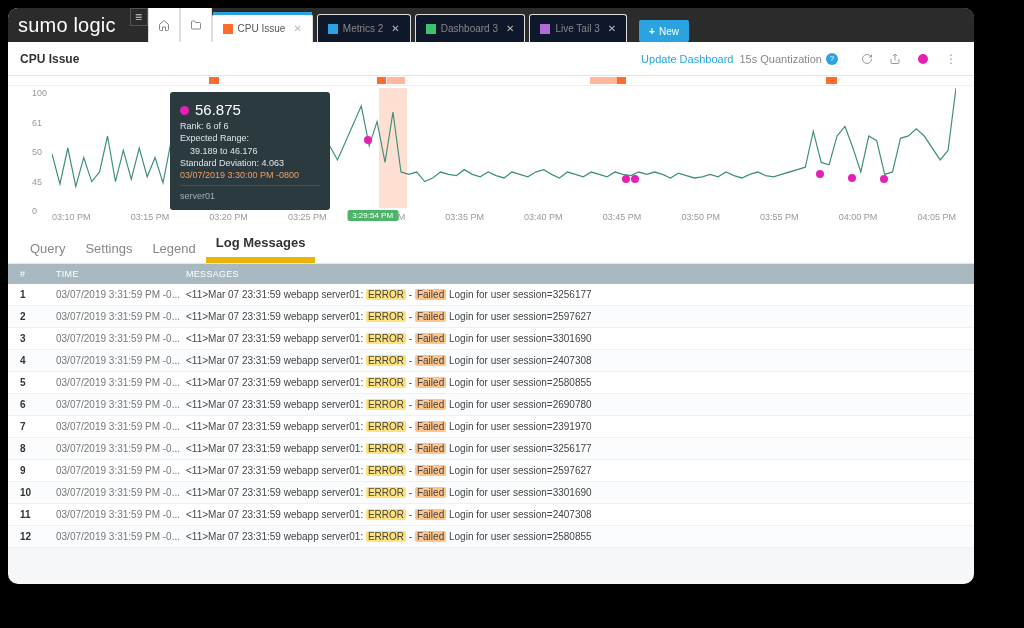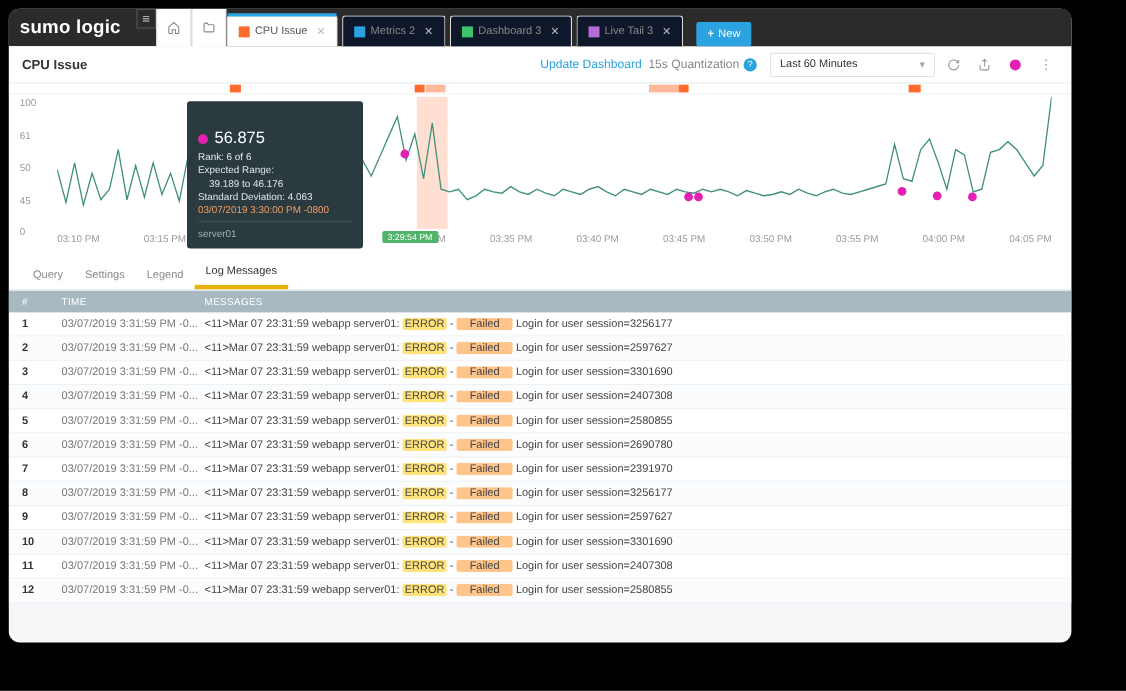--- a/index.html
+++ b/index.html
@@ -1,20 +1,20 @@
 <!DOCTYPE html>
 <html><head>
 <meta charset="utf-8">
 <style>
   * { box-sizing: border-box; margin: 0; padding: 0; font-family: -apple-system, BlinkMacSystemFont, "Segoe UI", Helvetica, Arial, sans-serif; }
   body { background: #000; width: 1024px; height: 628px; overflow: hidden; }
   .frame { position: absolute; top: 8px; left: 8px; width: 966px; height: 576px; background: #f5f7f9; border-radius: 10px; overflow: hidden; box-shadow: 0 6px 30px rgba(0,0,0,.5); }
   
   .topbar { height: 34px; background: #2b2b2b; display: flex; align-items: stretch; }
-  .brand { color: #fff; font-weight: 700; font-size: 17px; letter-spacing: .2px; padding: 16px 10px; display:flex; align-items:center;}
+  .brand { color: #fff; font-weight: 400; font-size: 20px; letter-spacing: .2px; padding: 16px 10px; display:flex; align-items:center;}
   .ham { width: 18px; height: 18px; border:1px solid #555; color:#ccc; display:flex; align-items:center; justify-content:center; font-size:12px; margin-left:4px; cursor:pointer;}
   .home-btn { width: 32px; display:flex; align-items:center; justify-content:center; background:#fff; border-left:1px solid #ddd; border-right:1px solid #ddd; color:#777; cursor:pointer;}
   .tabstrip { flex:1; display:flex; align-items:flex-end; background:#2b2b2b;}
   .filetab { height:28px; margin-top:6px; background:#fff; color:#555; font-size:10px; display:flex; align-items:center; padding:0 10px; border-top-left-radius:3px; border-top-right-radius:3px; margin-right:4px; border:1px solid #ddd; border-bottom:none; cursor:pointer; position:relative;}
   .filetab.inactive { background:#0f172a; color:#888;}
   .filetab .ticon { width:10px; height:10px; margin-right:5px; display:inline-block;}
   .ticon.orange{background:#ff6b2d;} .ticon.blue{background:#2aa3e0;} .ticon.green{background:#3bc46b;} .ticon.purple{background:#b36bd8;}
   .filetab .close { margin-left:8px; color:#bbb; font-size:10px;}
   .filetab.active::before{content:"";position:absolute;top:-3px;left:0;right:0;height:3px;background:#2aa3e0;}
   .newbtn { height:22px; margin:6px 0 0 8px; background:#2aa3e0; color:#fff; font-size:10px; padding:0 10px; display:flex; align-items:center; border-radius:2px; cursor:pointer;}
@@ -28,48 +28,48 @@
   .qcircle{width:12px;height:12px;border-radius:50%;background:#2aa3e0;color:#fff;font-size:8px;display:inline-flex;align-items:center;justify-content:center;margin-right:12px;}
   .rangepill{border:1px solid #dfe3e8;border-radius:2px;width:150px;height:22px;display:flex;align-items:center;justify-content:space-between;padding:0 8px;font-size:10px;color:#333;cursor:pointer;}
   .iconbtn{width:22px;height:22px;display:flex;align-items:center;justify-content:center;color:#999;margin-left:6px;cursor:pointer;font-size:12px;}
   .dot-magenta{width:10px;height:10px;border-radius:50%;background:#e421b3;}
   
   .anomstrip{height:10px;background:#fff;position:relative;border-bottom:1px solid #f0f0f0;}
   .ablock{position:absolute;top:1px;bottom:1px;background:#ffb89b;}
   .ablock.solid{background:#ff6b2d;}
   
   .chartwrap{height:148px;background:#fff;position:relative;padding:6px 18px 0 44px;}
-  .ylabel{position:absolute;left:10px;font-size:9px;color:#999;}
+  .ylabel{position:absolute;left:24px;font-size:9px;color:#999;}
   .plot{position:absolute;left:44px;right:18px;top:2px;height:120px;}
   .xaxis{position:absolute;left:44px;right:18px;top:126px;height:18px;display:flex;justify-content:space-between;font-size:9px;color:#999;}
   .plot svg{position:absolute;inset:0;width:100%;height:100%;}
   .highlightband{position:absolute;top:0;bottom:0;background:#ffb89b;opacity:.45;}
   .xbadge{position:absolute;top:124px;transform:translateX(-50%);background:#4fb36a;color:#fff;font-size:8px;padding:1px 5px;border-radius:2px;}
   .anomaly-dot{position:absolute;width:8px;height:8px;border-radius:50%;background:#e421b3;transform:translate(-50%,-50%);}  
   
   .tooltip{position:absolute;background:#2b3a3f;color:#dfe6e9;font-size:9px;padding:8px 10px;border-radius:3px;min-width:160px;line-height:1.35;z-index:5;}
-  .tooltip .tval{font-size:15px;color:#fff;font-weight:500;display:flex;align-items:center;margin-top:16px;}
+  .tooltip .tval{font-size:15px;color:#fff;font-weight:500;display:flex;align-items:center;}
   .tooltip .tval .tvdot{width:9px;height:9px;border-radius:50%;background:#e421b3;margin-right:6px;}
   .tooltip .torange{color:#f29c66;}
   .tooltip .tsrv{border-top:1px solid #415055;margin-top:4px;padding-top:4px;color:#9fb0b7;}
   
   .subtabs{height:30px;background:#fff;display:flex;align-items:flex-end;padding:0 12px;border-bottom:1px solid #e2e6ea;}
-  .subtab{font-size:10px;color:#888;padding:7px 10px;cursor:pointer;text-align:center;}
-  .subtab.active{color:#333;border-bottom:4px solid #eab308;font-weight:400;}
+  .subtab{font-size:13px;color:#888;padding:7px 10px;cursor:pointer;text-align:center;}
+  .subtab.active{color:#333;border-bottom:6px solid #eab308;font-weight:700;}
   
   .logtable{background:#fff;font-size:10px;color:#444;overflow:auto;}
   .thead{height:20px;background:#a9b9c2;color:#fff;display:flex;align-items:center;padding:0 12px;font-size:9px;letter-spacing:.3px;}
   .th-idx{width:36px;} .th-time{width:130px;} .th-msg{flex:1;}
   .trow{display:flex;align-items:center;height:22px;border-bottom:1px solid #eef1f3;padding:0 12px;}
   .trow:nth-child(even){background:#fbfcfd;}
   .td-idx{width:36px;font-weight:600;color:#333;}
   .td-time{width:130px;color:#777;}
   .td-msg{flex:1;white-space:nowrap;overflow:hidden;text-overflow:ellipsis;}
   .hl-y{background:#ffe27a;border-radius:2px;padding:0 2px;}
-  .hl-o{background:#ffc48a;border-radius:2px;padding:0 12px;}
+  .hl-o{background:#ffc48a;border-radius:2px;padding:0 2px;}
 </style>
 </head>
 <body>
 
 <div class="frame">
 
   <div class="topbar">
     <div class="brand">sumo logic</div>
     <div class="ham">≡</div>
     <div class="home-btn">
@@ -109,24 +109,20 @@
         </div>
       </div>
   </div>
 
   <div class="headerrow">
     <span class="pagetitle">CPU Issue</span>
     <span class="spacer"></span>
     <span class="link-blue">Update Dashboard</span>
     <span class="greytxt">15s Quantization</span>
     <span class="qcircle">?</span>
-    <div class="rangepill">
-      <span>Last 60 Minutes</span>
-      <span style="color:#aaa">▾</span>
-    </div>
     <div class="iconbtn">
       <svg width="12" height="12" viewBox="0 0 24 24" fill="none" stroke="#999" stroke-width="2">
           <path d="M21 12a9 9 0 1 1-3-6.7L21 8"></path>
           <path d="M21 3v5h-5"></path>
         </svg>
     </div>
     <div class="iconbtn">
       <svg width="12" height="12" viewBox="0 0 24 24" fill="none" stroke="#999" stroke-width="2">
           <path d="M4 12v7a2 2 0 0 0 2 2h12a2 2 0 0 0 2-2v-7"></path>
           <path d="M16 6l-4-4-4 4"></path>

